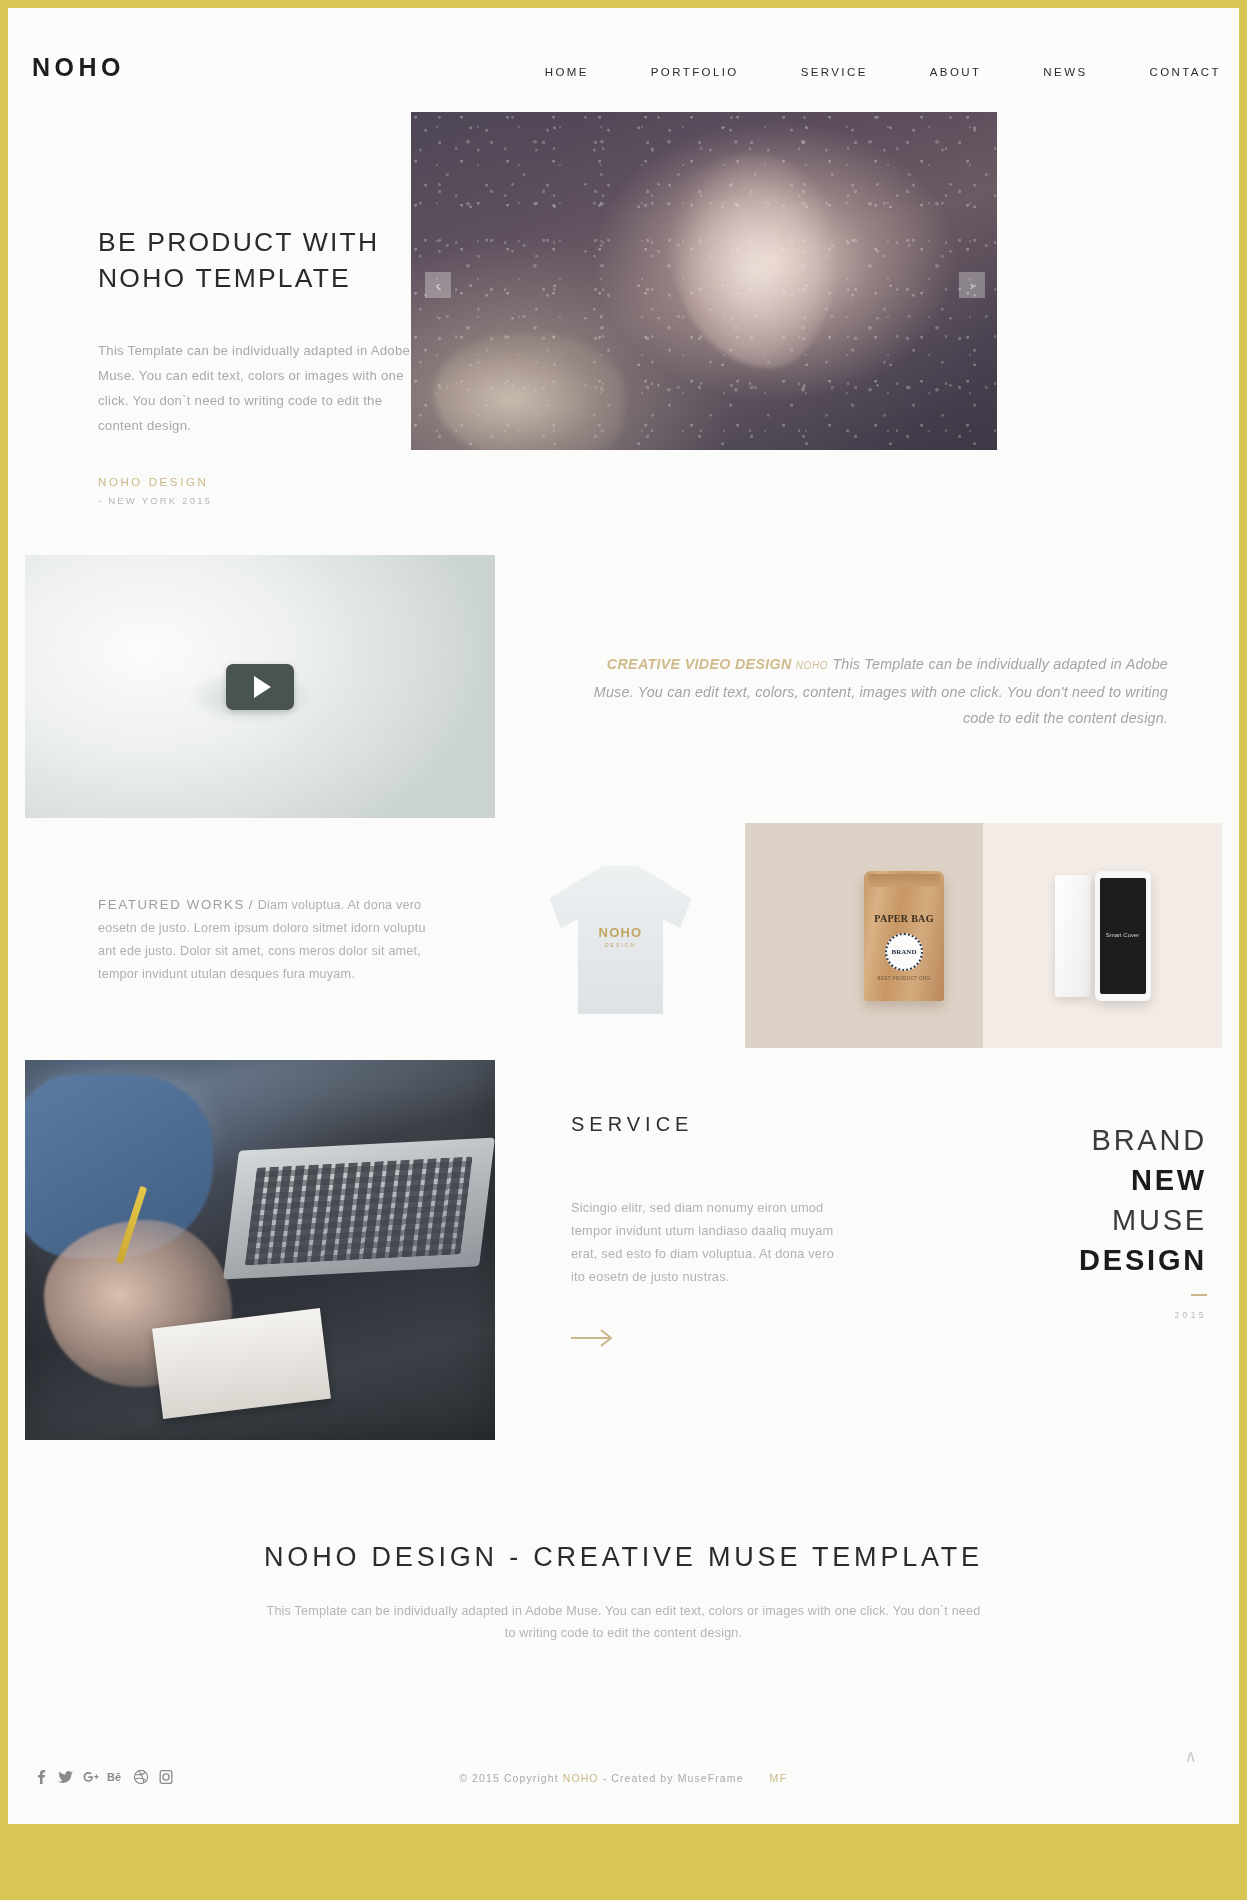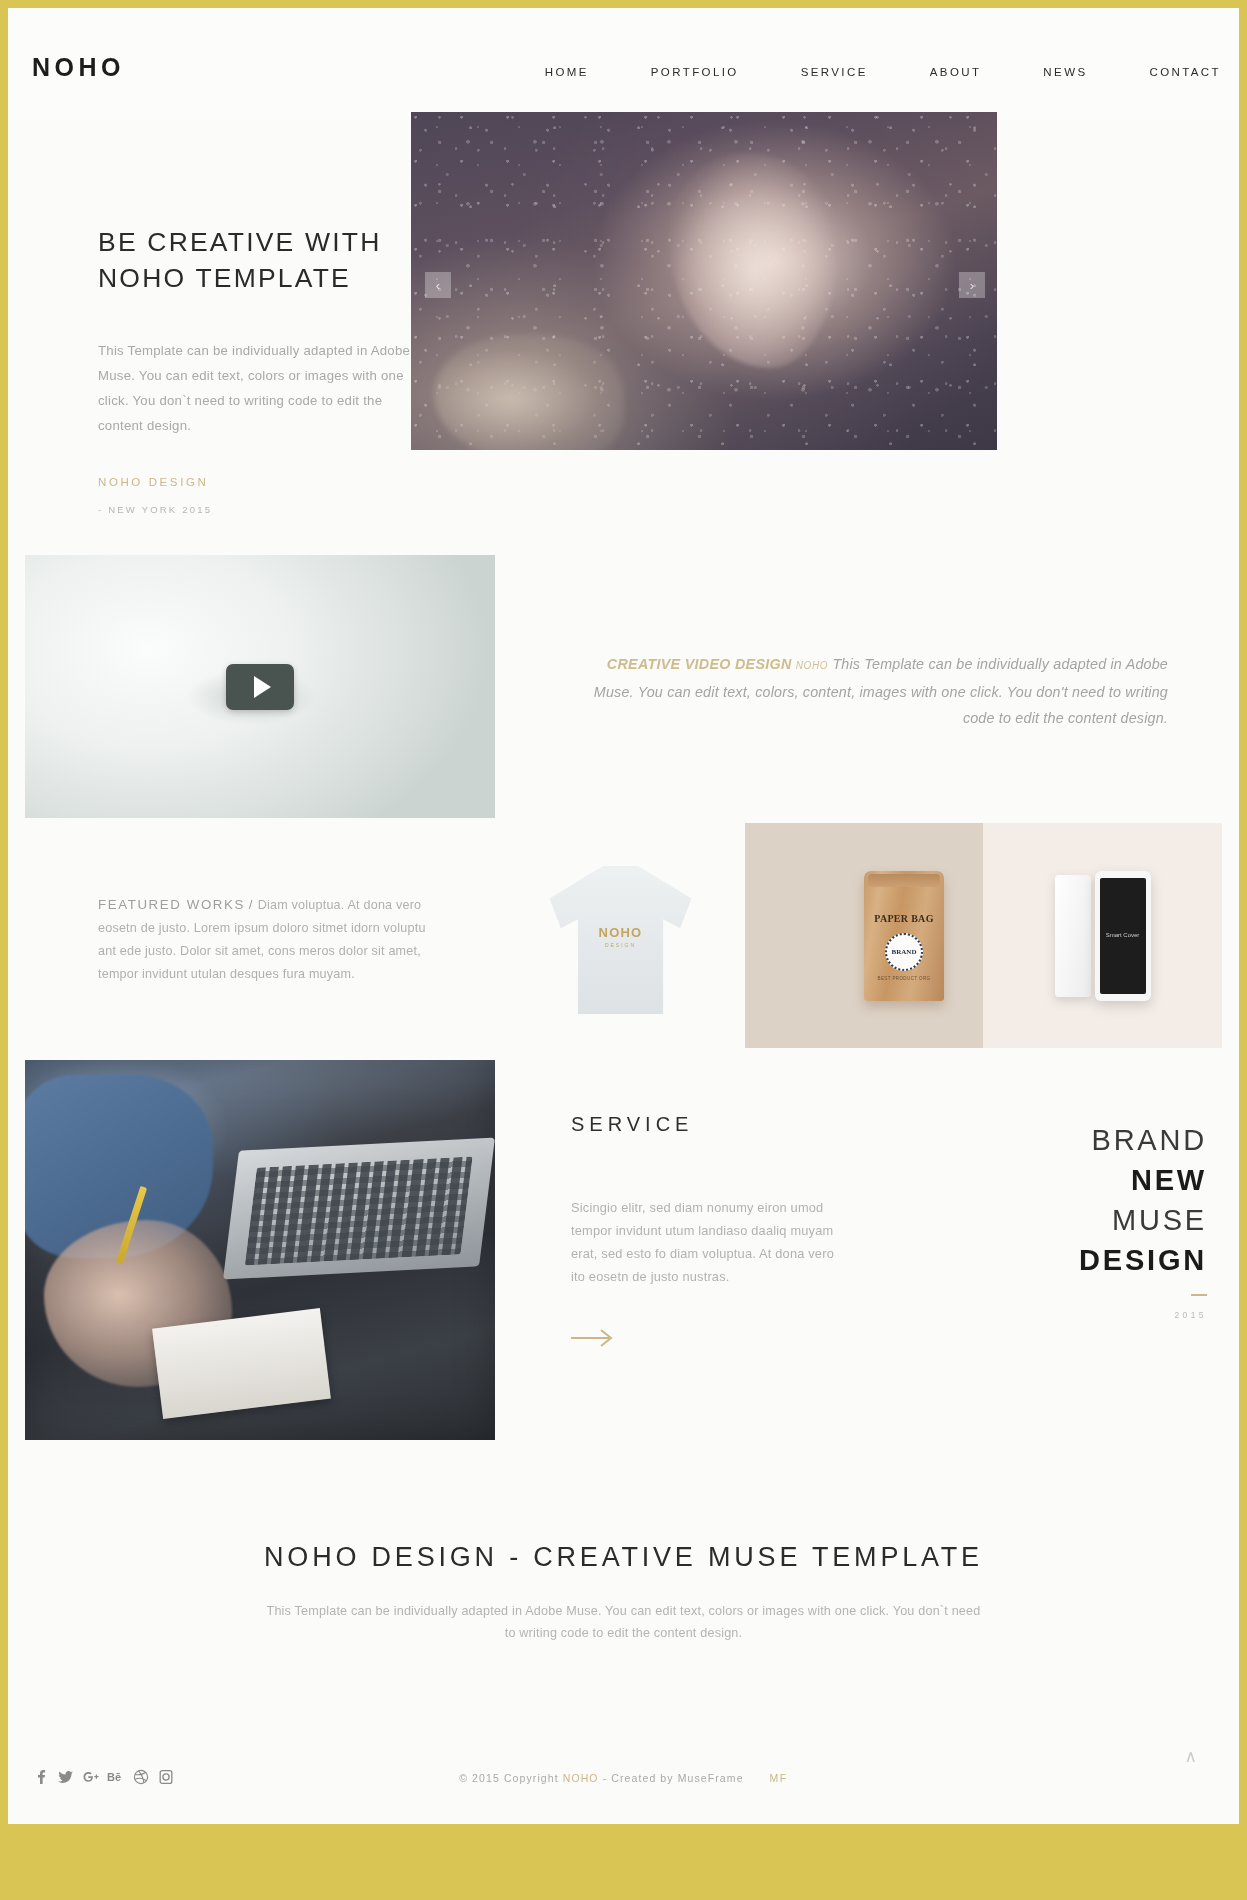--- a/index.html
+++ b/index.html
@@ -104,21 +104,21 @@
   .hero-para {
     margin-top: 42px;
     font-size: 13.2px; line-height: 25px; letter-spacing: .25px;
     color: #a9a9a9; font-weight: 400; width: 330px;
   }
   .hero-sign { margin-top: 38px; }
   .hero-sign-main {
     font-size: 11.5px; letter-spacing: 2.6px; color: #cbb789;
   }
   .hero-sign-sub {
-    margin-top: 16px;
+    margin-top: 7px;
     font-size: 9.5px; letter-spacing: 2.2px; color: #b6b6b6;
   }
 
   
   .video-box {
     position: absolute; left: 17px; top: 547px;
     width: 470px; height: 263px;
     background:
       radial-gradient(ellipse 340px 230px at 26% 36%, #fbfcfc 0%, #eef1f0 42%, #dde3e1 72%, #ccd4d1 100%);
     overflow: hidden; cursor: pointer;
@@ -384,21 +384,21 @@
     <div class="slider-arrow prev">
       <span>‹</span>
     </div>
     <div class="slider-arrow next">
       <span>›</span>
     </div>
   </div>
 
   <div class="hero-copy">
     <h1 class="hero-title">
-      <span>BE CREATIVE WITH</span><br>
+      <span>BE PRODUCT WITH</span><br>
       <span>NOHO TEMPLATE</span>
     </h1>
     <p class="hero-para">This Template can be individually adapted in Adobe Muse. You can edit text, colors or images with one click. You don`t need to writing code to edit the content design.</p>
     <div class="hero-sign">
       <div class="hero-sign-main">NOHO DESIGN</div>
       <div class="hero-sign-sub">- NEW YORK 2015</div>
     </div>
   </div>
 
   <div class="video-box">

